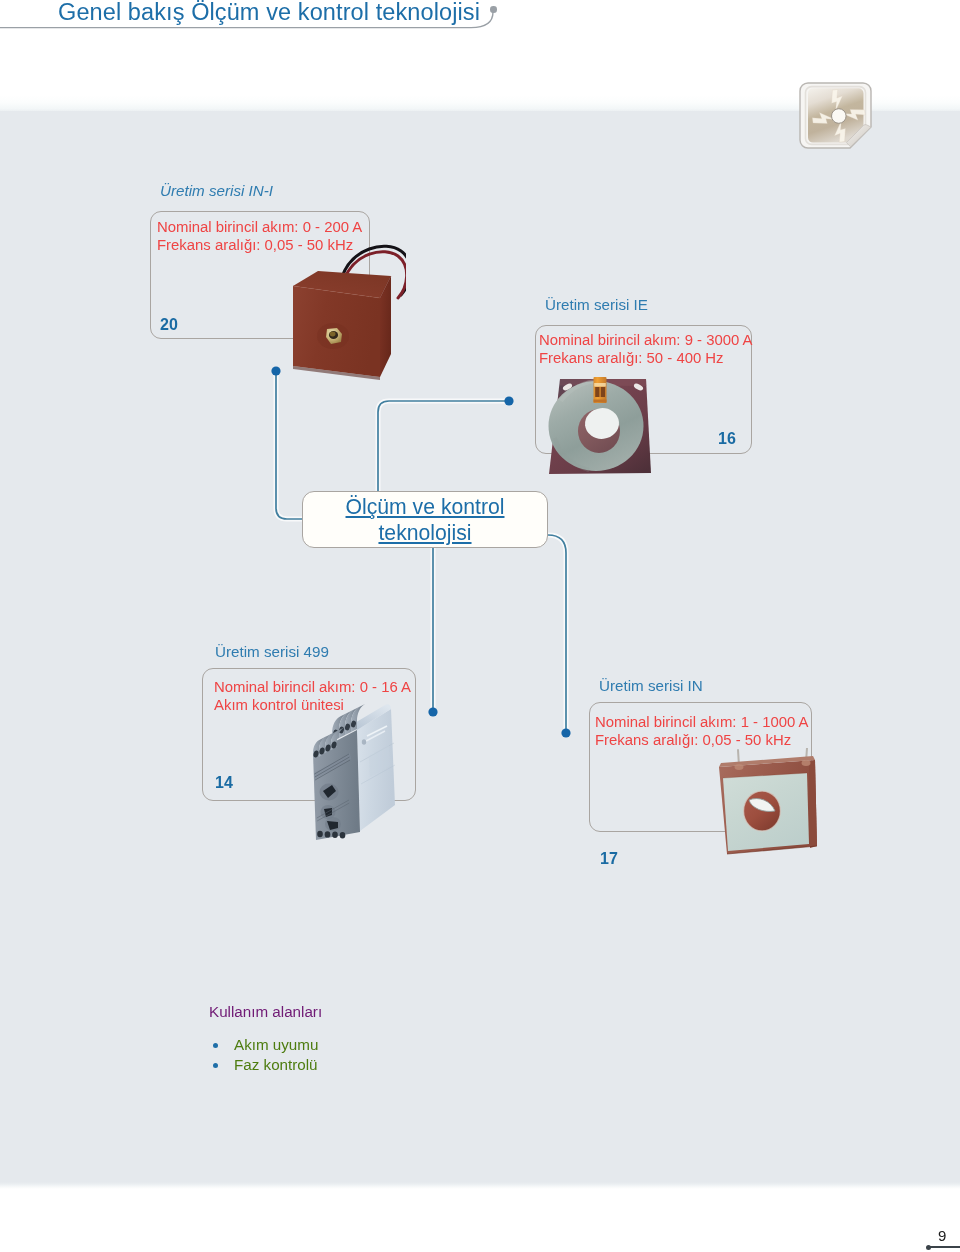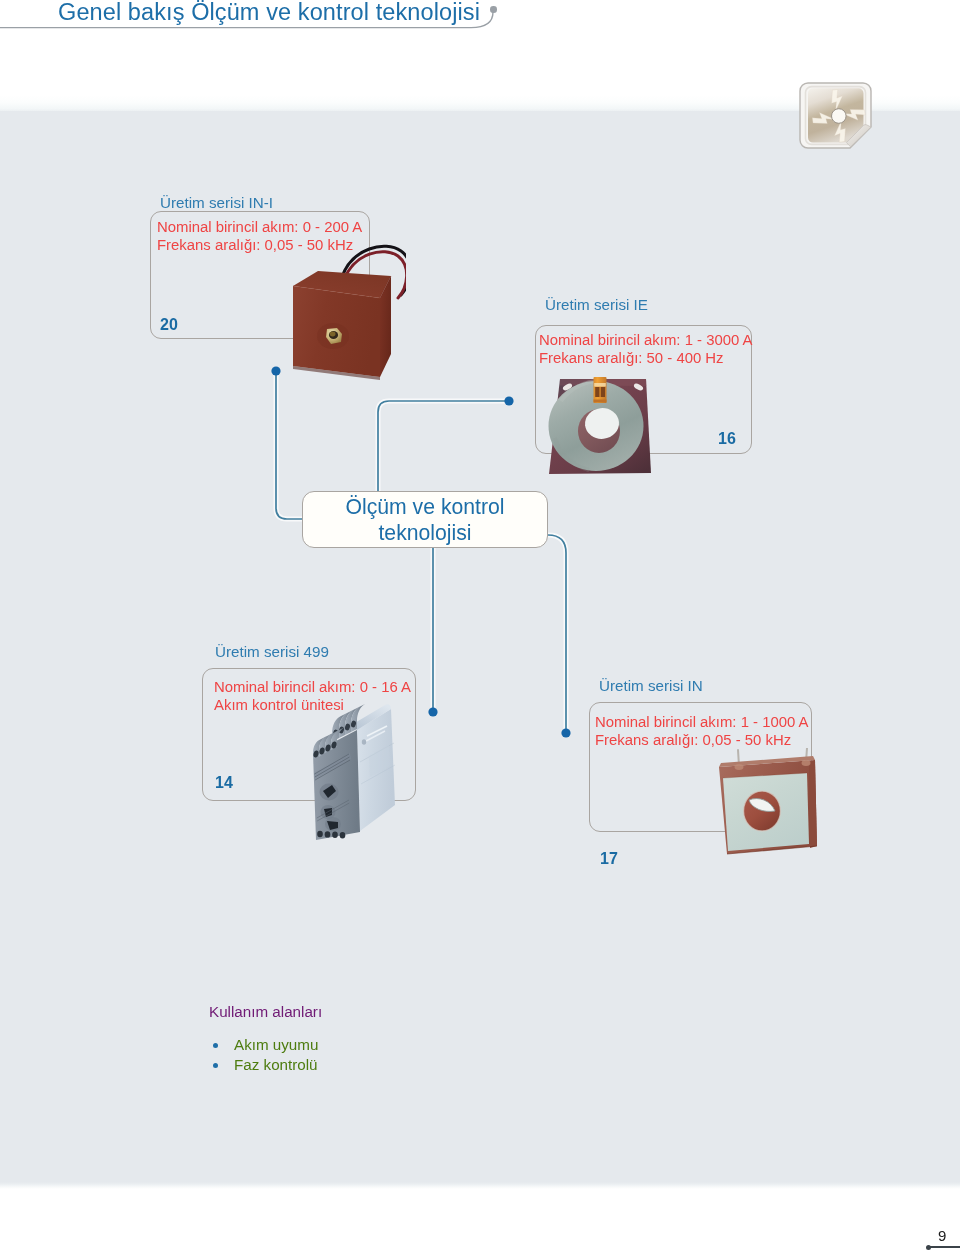--- a/index.html
+++ b/index.html
@@ -30,21 +30,21 @@
         box-sizing:border-box;background:transparent;}
   .serieslbl{position:absolute;font-size:15.2px;color:#2f7cb0;white-space:nowrap;}
   .spec{position:absolute;font-size:14.9px;color:#ef4444;white-space:nowrap;line-height:18.4px;}
   .pref{position:absolute;font-size:16px;font-weight:bold;color:#1a6ba3;}
 
   
   .cnode{position:absolute;left:302px;top:491px;width:246px;height:57px;
         border:1.1px solid #a9a5a1;border-radius:12px;box-sizing:border-box;
         background:#fffefa;display:flex;flex-direction:column;align-items:center;
         justify-content:center;}
-  .cnode div{font-size:21.2px;color:#1d6ea8;line-height:26px;}
+  .cnode div{font-size:21.2px;color:#1d6ea8;line-height:26px;text-decoration:underline;}
 
   
   .apps-title{position:absolute;left:209px;top:1003px;font-size:15.2px;
         color:#701a75;}
   .appcol{position:absolute;top:1035px;}
   .appitem{position:relative;font-size:15.2px;color:#4d7c0f;line-height:19.6px;
         padding-left:24px;white-space:nowrap;}
   .appitem::before{content:"";position:absolute;left:3px;top:8px;width:5.4px;height:5.4px;
         border-radius:50%;background:#1f6fa8;}
 
@@ -125,21 +125,21 @@
       <circle cx="566" cy="733" r="4.6"></circle>
     </g>
   </svg>
 
   <div class="cnode">
     <div>Ölçüm ve kontrol</div>
     <div>teknolojisi</div>
   </div>
 
   <div class="card" style="left:150px;top:211px;width:220px;height:128px;"></div>
-  <div class="serieslbl" style="left:160px;top:194px;">Üretim serisi IN-I</div>
+  <div class="serieslbl" style="left:160px;top:182px;font-style:italic;">Üretim serisi IN-I</div>
   <div class="spec" style="left:157px;top:218px;">Nominal birincil akım: 0 - 200 A</div>
   <div class="spec" style="left:157px;top:236px;">Frekans aralığı: 0,05 - 50 kHz</div>
   <div class="pref" style="left:160px;top:316px;">20</div>
 
   <svg class="photo" style="left:288px;top:232px;z-index:5;" width="118" height="152" viewBox="0 0 118 152">
     <defs>
       <linearGradient id="rbFront" x1="0" y1="0" x2="1" y2="0.2">
         <stop offset="0%" stop-color="#8c4130"></stop>
         <stop offset="40%" stop-color="#823827"></stop>
         <stop offset="100%" stop-color="#7a3322"></stop>
@@ -175,21 +175,21 @@
     <path d="M5,134 L92,145 L92,148 L5,137 Z" fill="#4d1f17" opacity="0.55"></path>
 
     <ellipse cx="45" cy="104" rx="16" ry="13" fill="#6e2c1d" opacity="0.28"></ellipse>
     <path d="M39,97 L49,96 L54,102 L53,110 L43,112 L38,105 Z" fill="url(#rbNut)"></path>
     <ellipse cx="45.5" cy="103" rx="4.6" ry="4.0" fill="#33291b"></ellipse>
     <ellipse cx="44.6" cy="102" rx="2.9" ry="2.4" fill="#7b6429"></ellipse>
   </svg>
 
   <div class="card" style="left:535px;top:325px;width:217px;height:129px;"></div>
   <div class="serieslbl" style="left:545px;top:296px;">Üretim serisi IE</div>
-  <div class="spec" style="left:539px;top:331px;">Nominal birincil akım: 1 - 3000 A</div>
+  <div class="spec" style="left:539px;top:331px;">Nominal birincil akım: 9 - 3000 A</div>
   <div class="spec" style="left:539px;top:349px;">Frekans aralığı: 50 - 400 Hz</div>
   <div class="pref" style="left:718px;top:430px;">16</div>
 
   <svg class="photo" style="left:546px;top:376px;z-index:5;" width="110" height="102" viewBox="0 0 110 102">
     <defs>
       <linearGradient id="ieBase" x1="0.15" y1="0" x2="0.9" y2="1">
         <stop offset="0%" stop-color="#5b4452"></stop>
         <stop offset="28%" stop-color="#764450"></stop>
         <stop offset="65%" stop-color="#6a3d48"></stop>
         <stop offset="100%" stop-color="#4e3039"></stop>

